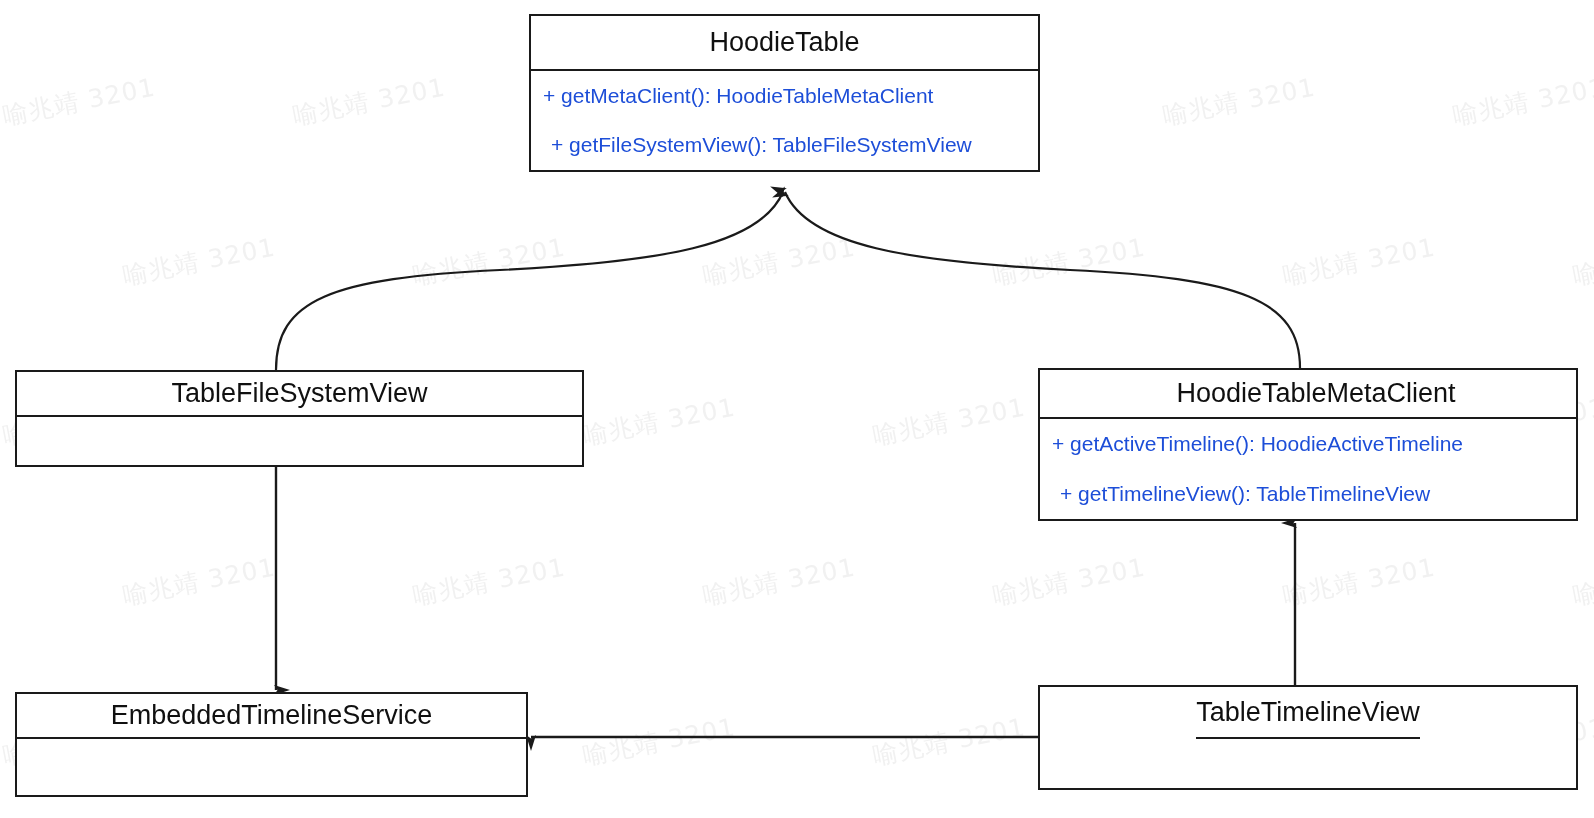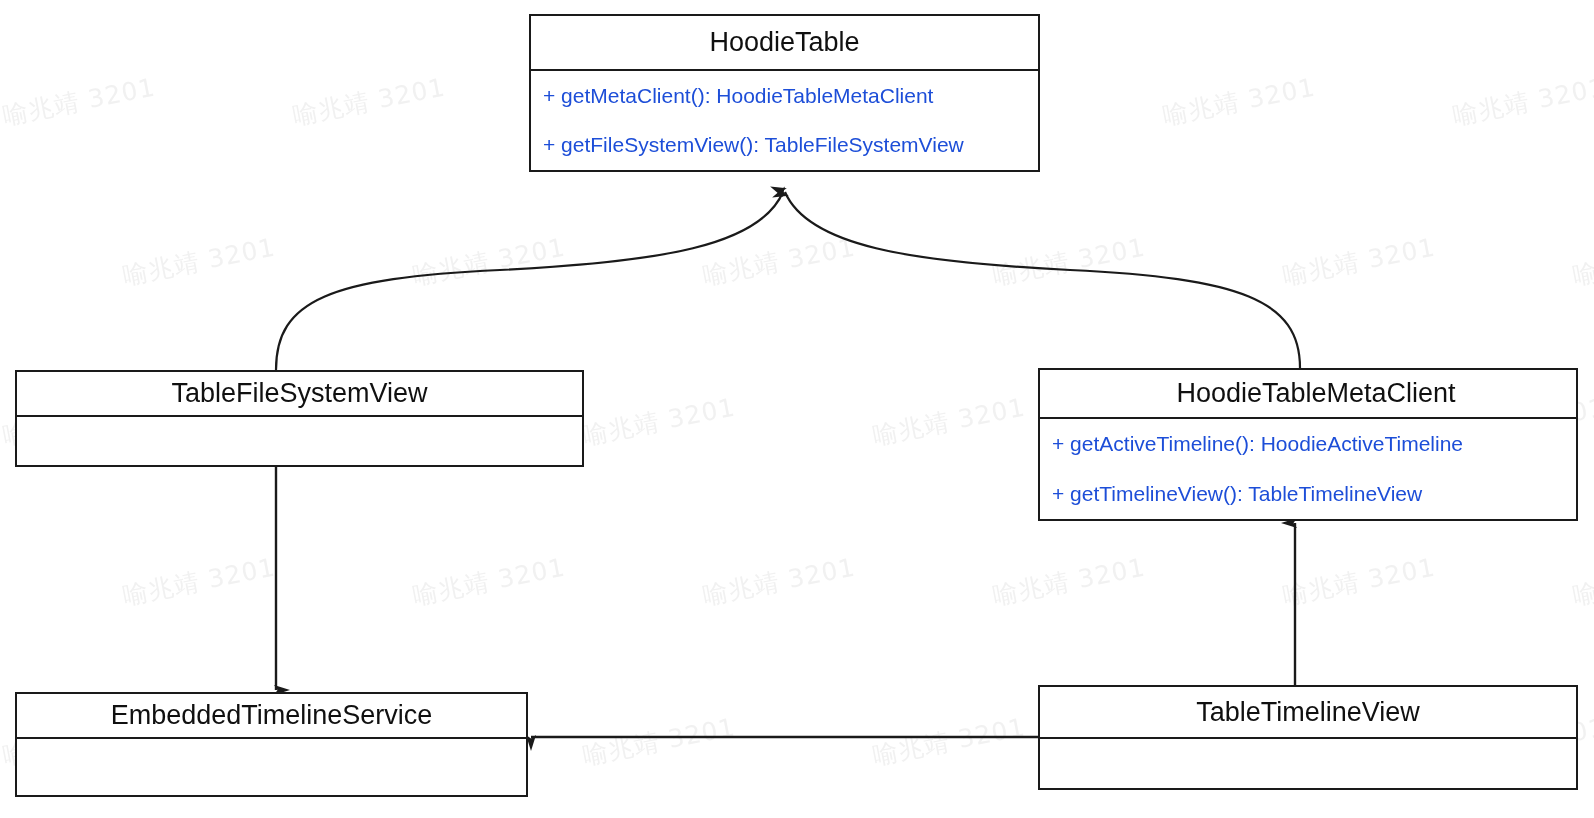--- a/index.html
+++ b/index.html
@@ -76,20 +76,21 @@
     display: flex;
     align-items: center;
     padding-left: 12px;
     font-size: 21px;
     color: #1d4ed8;
     white-space: nowrap;
     flex: 1 1 0;
   }
   .member-row + .member-row {
     border-top: 0px solid transparent;
+    margin-left: 8px;
   }
   .empty-body {
     flex: 1 1 auto;
   }
 </style>
 </head>
 <body>
 
 <div id="canvas">
 
@@ -177,20 +178,20 @@
     </div>
   </div>
 
   <div class="class-box" style="left:15px; top:692px; width:513px; height:105px;">
     <div class="class-name-row" style="height:45px;">
       <span>EmbeddedTimelineService</span>
     </div>
     <div class="class-body empty-body"></div>
   </div>
 
-  <div class="class-box" style="left:1038px; top:685px; width:540px; height:105px;">
+  <div class="class-box" style="left:1038px; top:685px; width:540px; height:105px;align-items:center;">
     <div class="class-name-row" style="height:52px;">
       <span>TableTimelineView</span>
     </div>
     <div class="class-body empty-body"></div>
   </div>
 
 </div>
 
 </body></html>

